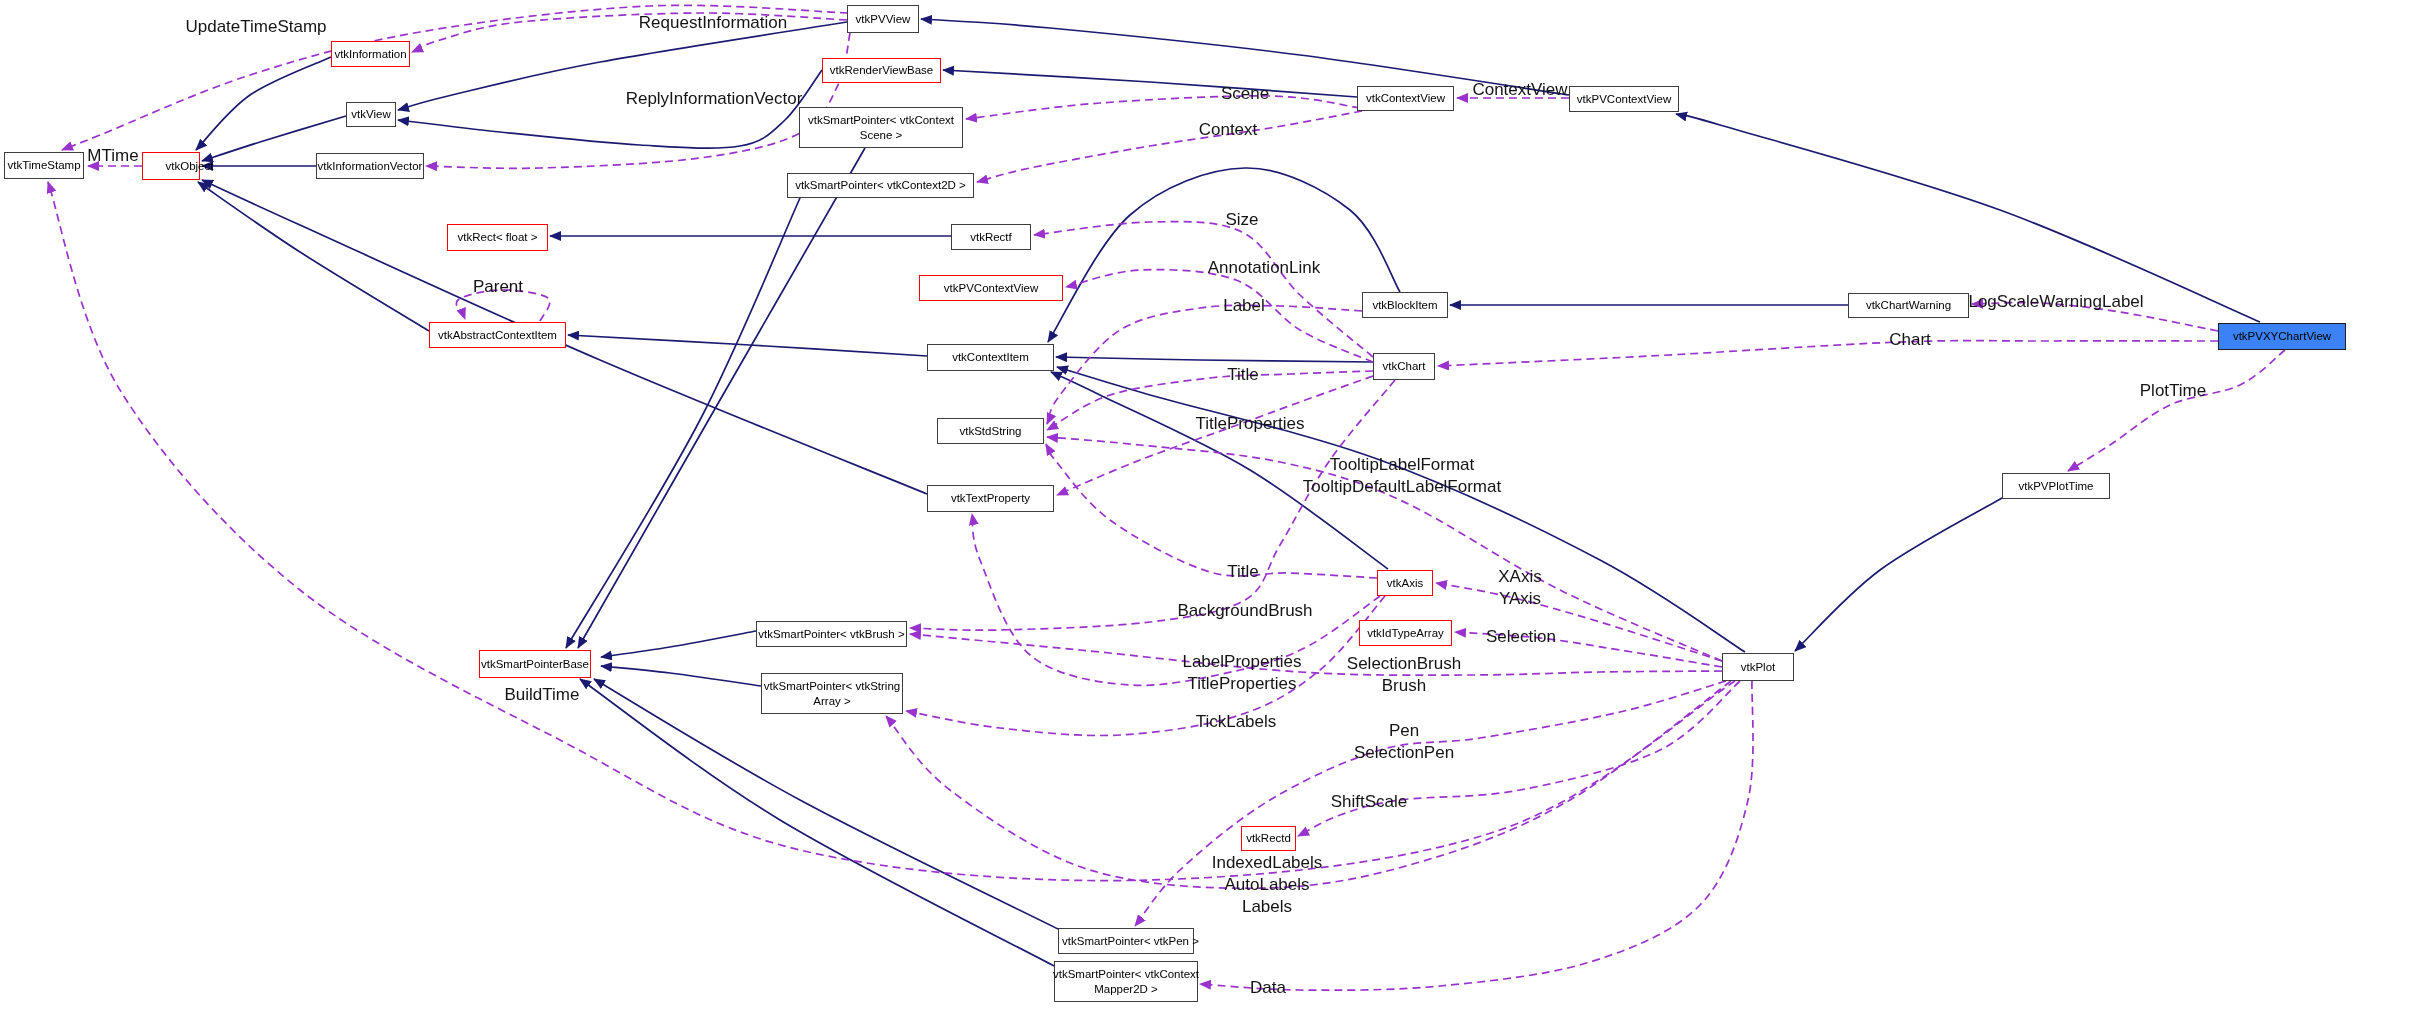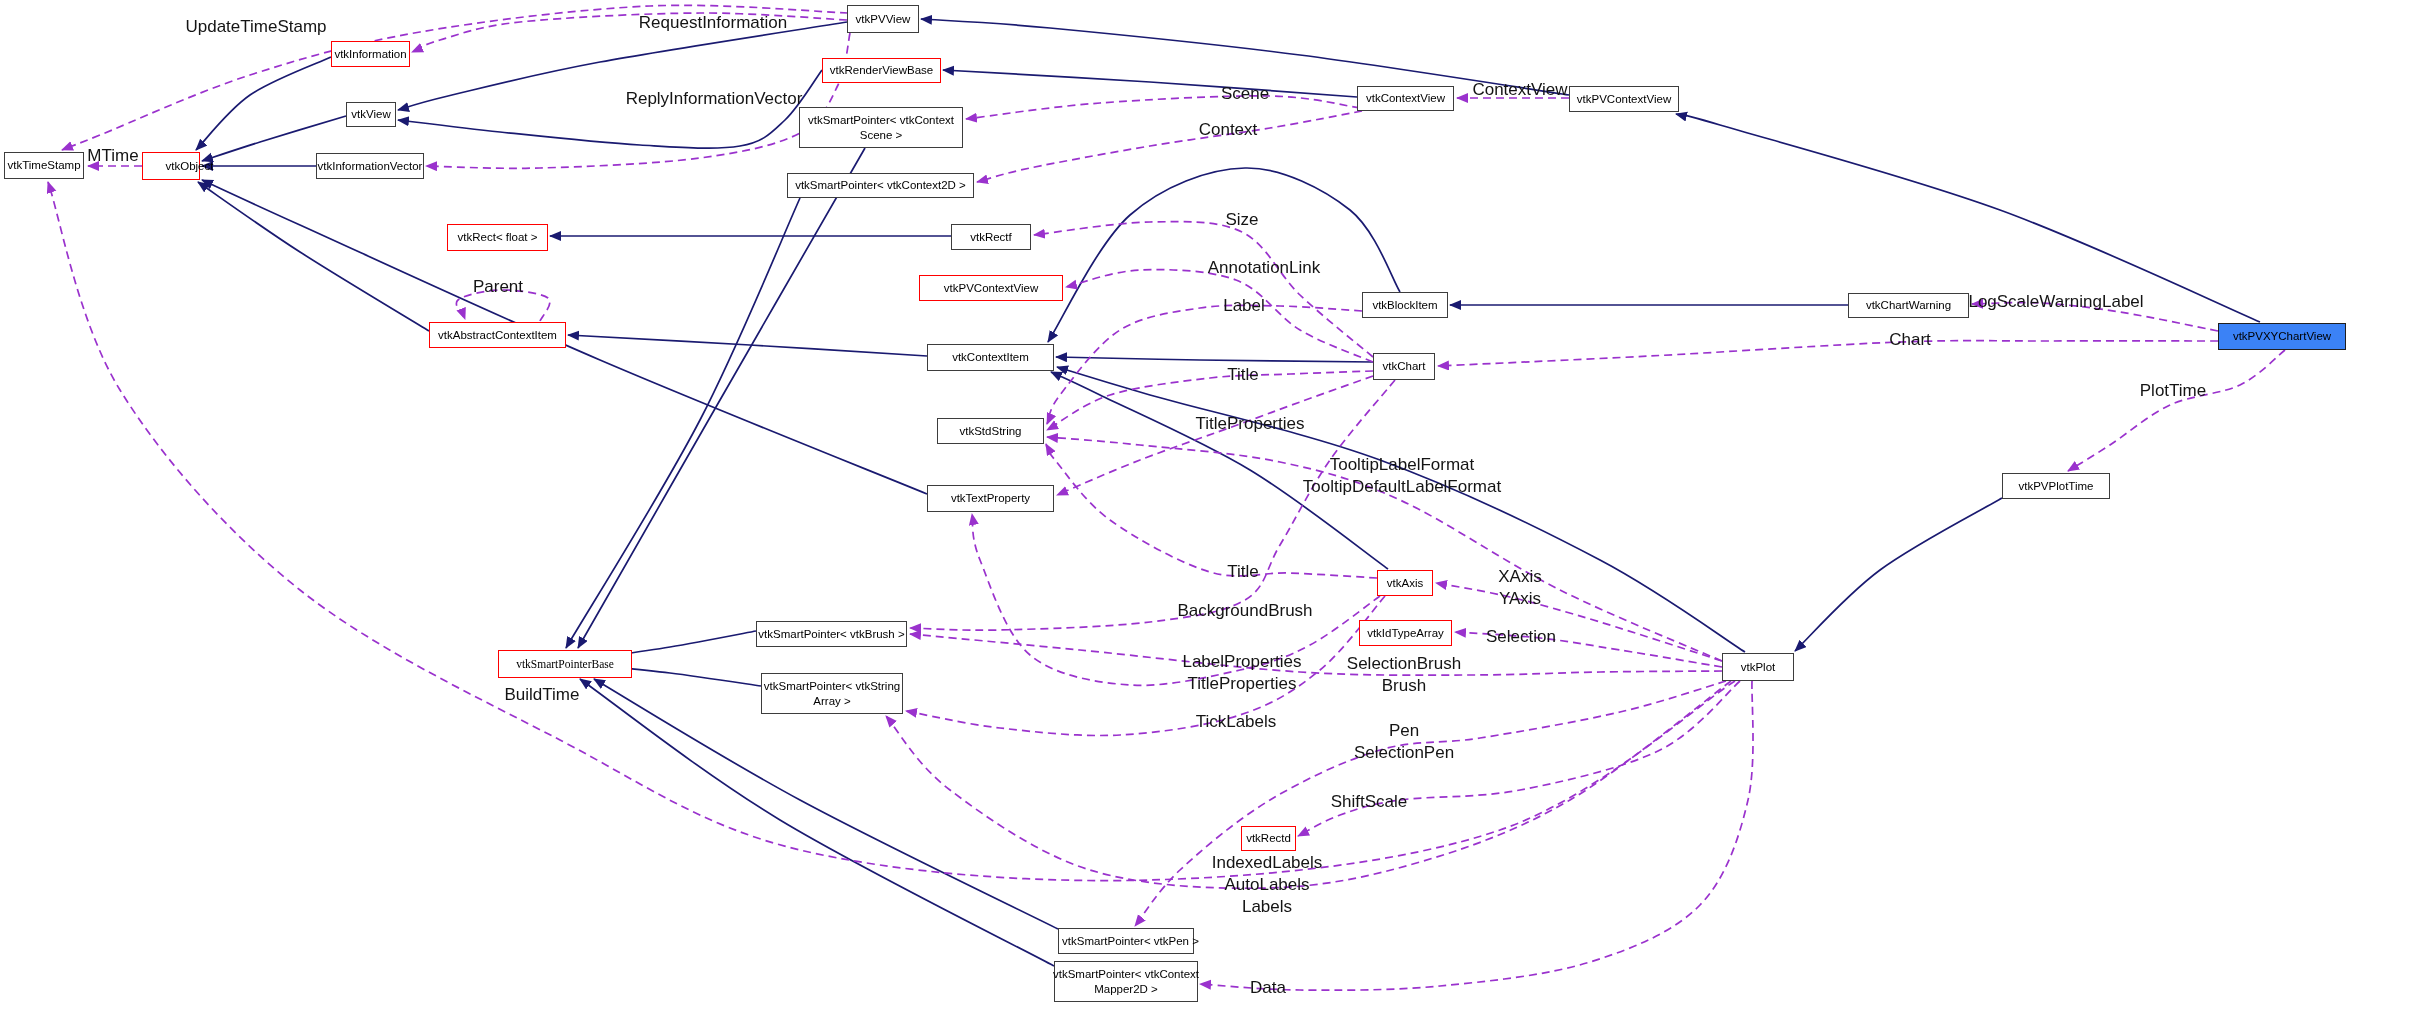--- a/index.html
+++ b/index.html
@@ -151,21 +151,21 @@
       </div>
       <div class="node dark" style="left: 927px; top: 344px; width: 127px; height: 27px;">
         <div>vtkContextItem</div>
       </div>
       <div class="node dark" style="left: 937px; top: 418px; width: 107px; height: 26px;">
         <div>vtkStdString</div>
       </div>
       <div class="node dark" style="left: 927px; top: 485px; width: 127px; height: 27px;">
         <div>vtkTextProperty</div>
       </div>
-      <div class="node red" style="left: 498px; top: 650px; width: 134px; height: 28px; font-family: Liberation Serif, serif;">
+      <div class="node red" style="left: 479px; top: 650px; width: 112px; height: 28px;">
         <div>vtkSmartPointerBase</div>
       </div>
       <div class="node dark" style="left: 756px; top: 621px; width: 151px; height: 26px;">
         <div>vtkSmartPointer&lt; vtkBrush &gt;</div>
       </div>
       <div class="node dark" style="left: 761px; top: 673px; width: 142px; height: 41px;">
         <div>vtkSmartPointer&lt; vtkString</div>
         <div>Array &gt;</div>
       </div>
       <div class="node red" style="left: 1377px; top: 570px; width: 56px; height: 26px;">

